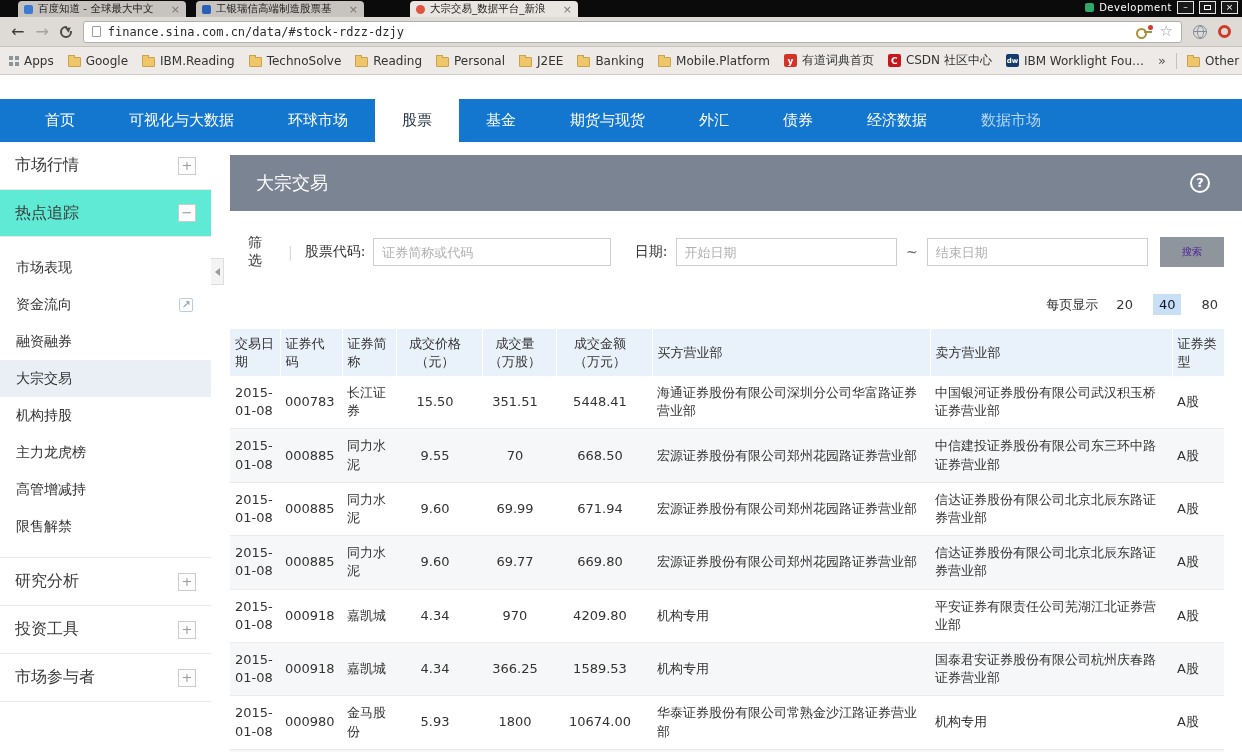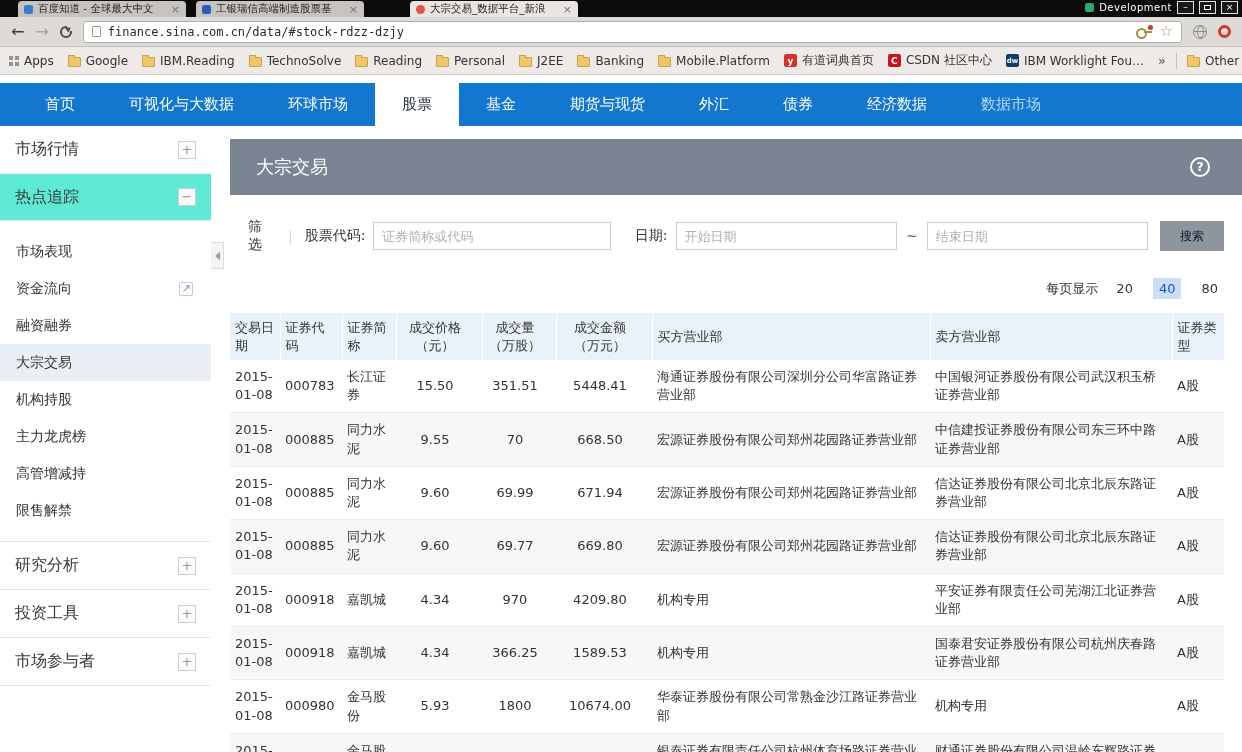--- a/index.html
+++ b/index.html
@@ -50,21 +50,21 @@
   .icon-grid::before{content:"";position:absolute;left:0;top:0;width:4px;height:4px;background:#8d9499;box-shadow:6px 0 #8d9499,0 6px #8d9499,6px 6px #8d9499}
   .icon-badge{width:13px;height:13px;border-radius:2px;color:#fff;font-weight:bold;display:flex;align-items:center;justify-content:center}
   .icon-youdao{background:#d2342a;font-size:9px}
   .icon-csdn{background:#c9161e;font-size:9px}
   .icon-dw{background:#123a6d;font-size:7px}
   .bm-right{margin-left:auto;display:flex;align-items:center;gap:10px;flex:none}
   .bm-chevron{color:#555;font-size:13px;cursor:pointer}
   .bm-sep{width:1px;height:16px;background:#c5c2be}
 
   
-  .topnav{margin-top:8px;height:43px;background:#1377cf;display:flex;color:#fff;font-size:15px}
+  .topnav{margin-top:24px;height:43px;background:#1377cf;display:flex;color:#fff;font-size:15px}
   .nav-item{padding:0 27px;line-height:43px;cursor:pointer;white-space:nowrap}
   .nav-item:first-child{margin-left:18px}
   .nav-item.active{background:#fff;color:#253246}
   .nav-item.muted{color:#b9d7f3}
 
   
   .content{display:flex;height:610px;position:relative}
   .sidebar{width:211px;flex:none;background:#fff}
   .sb-section{border-bottom:1px solid #e9e9e9}
   .sb-head{height:47px;display:flex;align-items:center;padding:0 15px;font-size:16px;color:#3b3b3b;cursor:pointer}
@@ -83,26 +83,26 @@
 
   .filter-row{margin-top:23px;display:flex;align-items:center;font-size:14px;color:#333;padding-left:18px}
   .f-sep{color:#d8d8d8;margin:0 12px}
   .f-label{margin-right:8px;white-space:nowrap}
   .date-label{margin-left:24px}
   .f-input{height:28px;border:1px solid #ccc;padding:0 8px;font-size:13px;color:#333;font-family:Liberation Sans, sans-serif;background:#fff}
   .f-input::placeholder{color:#b0b0b0}
   .stock-input{width:238px}
   .date-input{width:222px}
   .tilde{margin:0 9px;color:#666}
-  .search-btn{margin-left:12px;width:64px;height:30px;background:#8e959d;color:#0f172a;border:none;font-size:12px;font-family:inherit;cursor:pointer}
+  .search-btn{margin-left:12px;width:64px;height:30px;background:#8e959d;color:#4c1d95;border:none;font-size:10px;font-family:inherit;cursor:pointer}
 
   .pagesize-row{margin-top:24px;display:flex;justify-content:flex-end;align-items:center;gap:12px;font-size:13px;color:#333}
   .ps-opts{display:flex;gap:14px}
   .ps-opt{padding:3px 6px;cursor:pointer}
-  .ps-opt.selected{background:#c8dff5;color:#1d4ed8}
+  .ps-opt.selected{background:#c8dff5;color:#0f172a}
 
   table{width:100%;border-collapse:collapse;table-layout:fixed;margin-top:14px;font-size:13px}
   th{background:#e9f1fa;font-weight:normal;color:#333;padding:6px 5px;border-right:1px solid #fff;vertical-align:middle;line-height:1.35;word-break:break-all;text-align:left}
   th:last-child{border-right:none}
   td{padding:8px 5px;border-bottom:1px solid #ebebeb;vertical-align:middle;line-height:1.4;word-break:break-all}
   tbody tr{height:52px}
   tbody tr:nth-child(even){background:#f6f7f8}
   .al-right{text-align:center;padding-right:13px}
 </style>
 </head>

